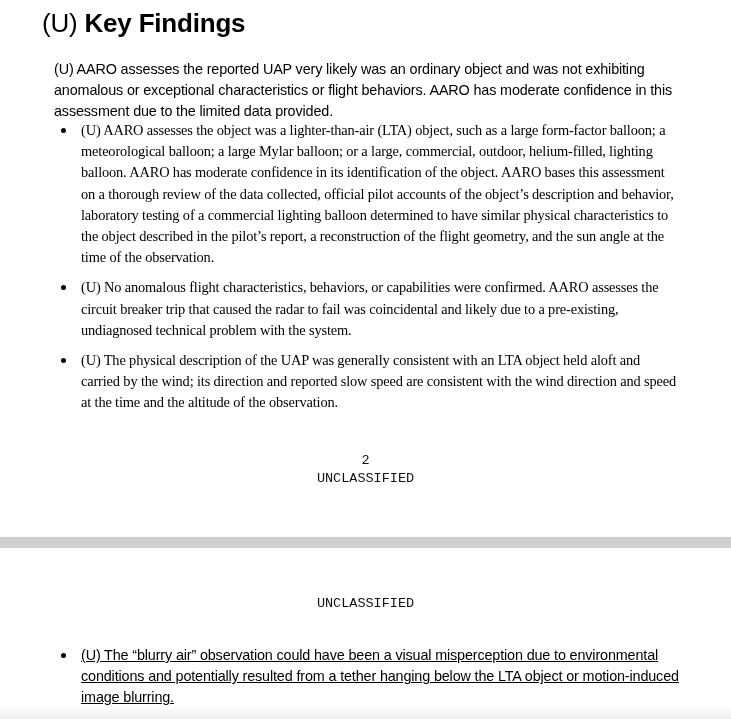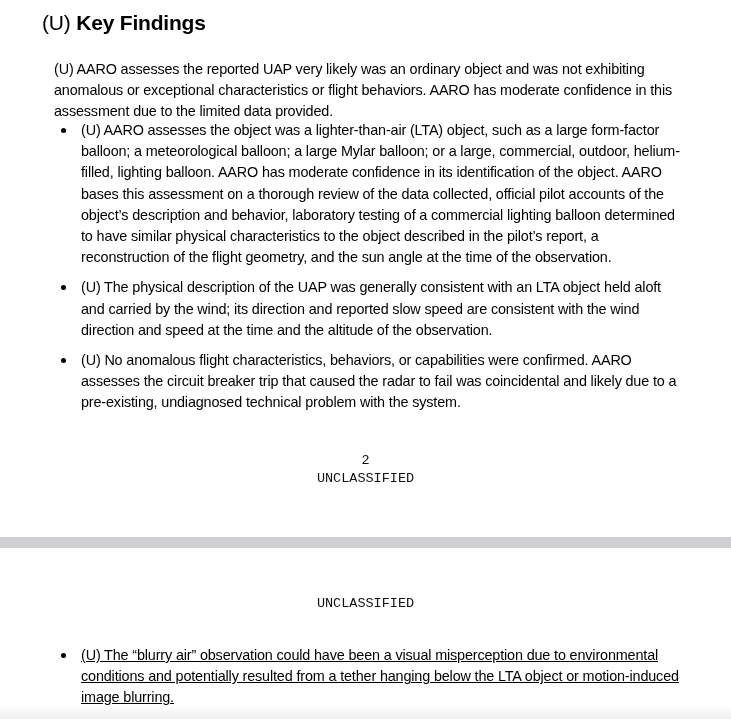--- a/index.html
+++ b/index.html
@@ -29,21 +29,21 @@
       width: 731px;
       height: 11px;
       background: #cfcfd1;
     }
     .page-2 { top: 548px; height: 171px; }
 
     .heading {
       position: absolute;
       left: 42px;
       top: 9px;
-      font-size: 21px;
+      font-size: 26px;
       line-height: 28px;
       letter-spacing: -0.2px;
     }
     .heading .marking { font-weight: normal; }
     .heading .title { font-weight: bold; }
 
     .para {
       position: absolute;
       left: 42px;
       top: 47px;
@@ -54,20 +54,21 @@
     }
 
     .bullets {
       position: absolute;
       left: 0;
       top: 120px;
       width: 731px;
       margin: 0;
       padding: 0;
       list-style: none;
+      font-family: Liberation Serif, serif;
     }
     .bullet {
       position: relative;
       padding-left: 81px;
       width: 600px;
       font-size: 14.4px;
       line-height: 21.2px;
       letter-spacing: -0.15px;
       margin-bottom: 9px;
     }
@@ -125,25 +126,25 @@
 
   <p class="para" style="margin:12px;">(U) AARO assesses the reported UAP very likely was an ordinary object and was not exhibiting anomalous or exceptional characteristics or flight behaviors.  AARO has moderate confidence in this assessment due to the limited data provided.</p>
 
   <ul class="bullets">
     <li class="bullet">
       <span class="dot"></span>
       <span>(U) AARO assesses the object was a lighter-than-air (LTA) object, such as a large form-factor balloon; a meteorological balloon; a large Mylar balloon; or a large, commercial, outdoor, helium-filled, lighting balloon.  AARO has moderate confidence in its identification of the object.  AARO bases this assessment on a thorough review of the data collected, official pilot accounts of the object’s description and behavior, laboratory testing of a commercial lighting balloon determined to have similar physical characteristics to the object described in the pilot’s report, a reconstruction of the flight geometry, and the sun angle at the time of the observation.</span>
     </li>
     <li class="bullet">
       <span class="dot"></span>
-      <span>(U) The physical description of the UAP was generally consistent with an LTA object held aloft and carried by the wind; its direction and reported slow speed are consistent with the wind direction and speed at the time and the altitude of the observation.</span>
+      <span>(U) No anomalous flight characteristics, behaviors, or capabilities were confirmed.  AARO assesses the circuit breaker trip that caused the radar to fail was coincidental and likely due to a pre-existing, undiagnosed technical problem with the system.</span>
     </li>
     <li class="bullet">
       <span class="dot"></span>
-      <span>(U) No anomalous flight characteristics, behaviors, or capabilities were confirmed.  AARO assesses the circuit breaker trip that caused the radar to fail was coincidental and likely due to a pre-existing, undiagnosed technical problem with the system.</span>
+      <span>(U) The physical description of the UAP was generally consistent with an LTA object held aloft and carried by the wind; its direction and reported slow speed are consistent with the wind direction and speed at the time and the altitude of the observation.</span>
     </li>
   </ul>
 
   <div class="footer page-number">2</div>
   <div class="footer footer-class">UNCLASSIFIED</div>
 </div>
 
 <div class="page-gap"></div>
 
 <div class="page page-2">

